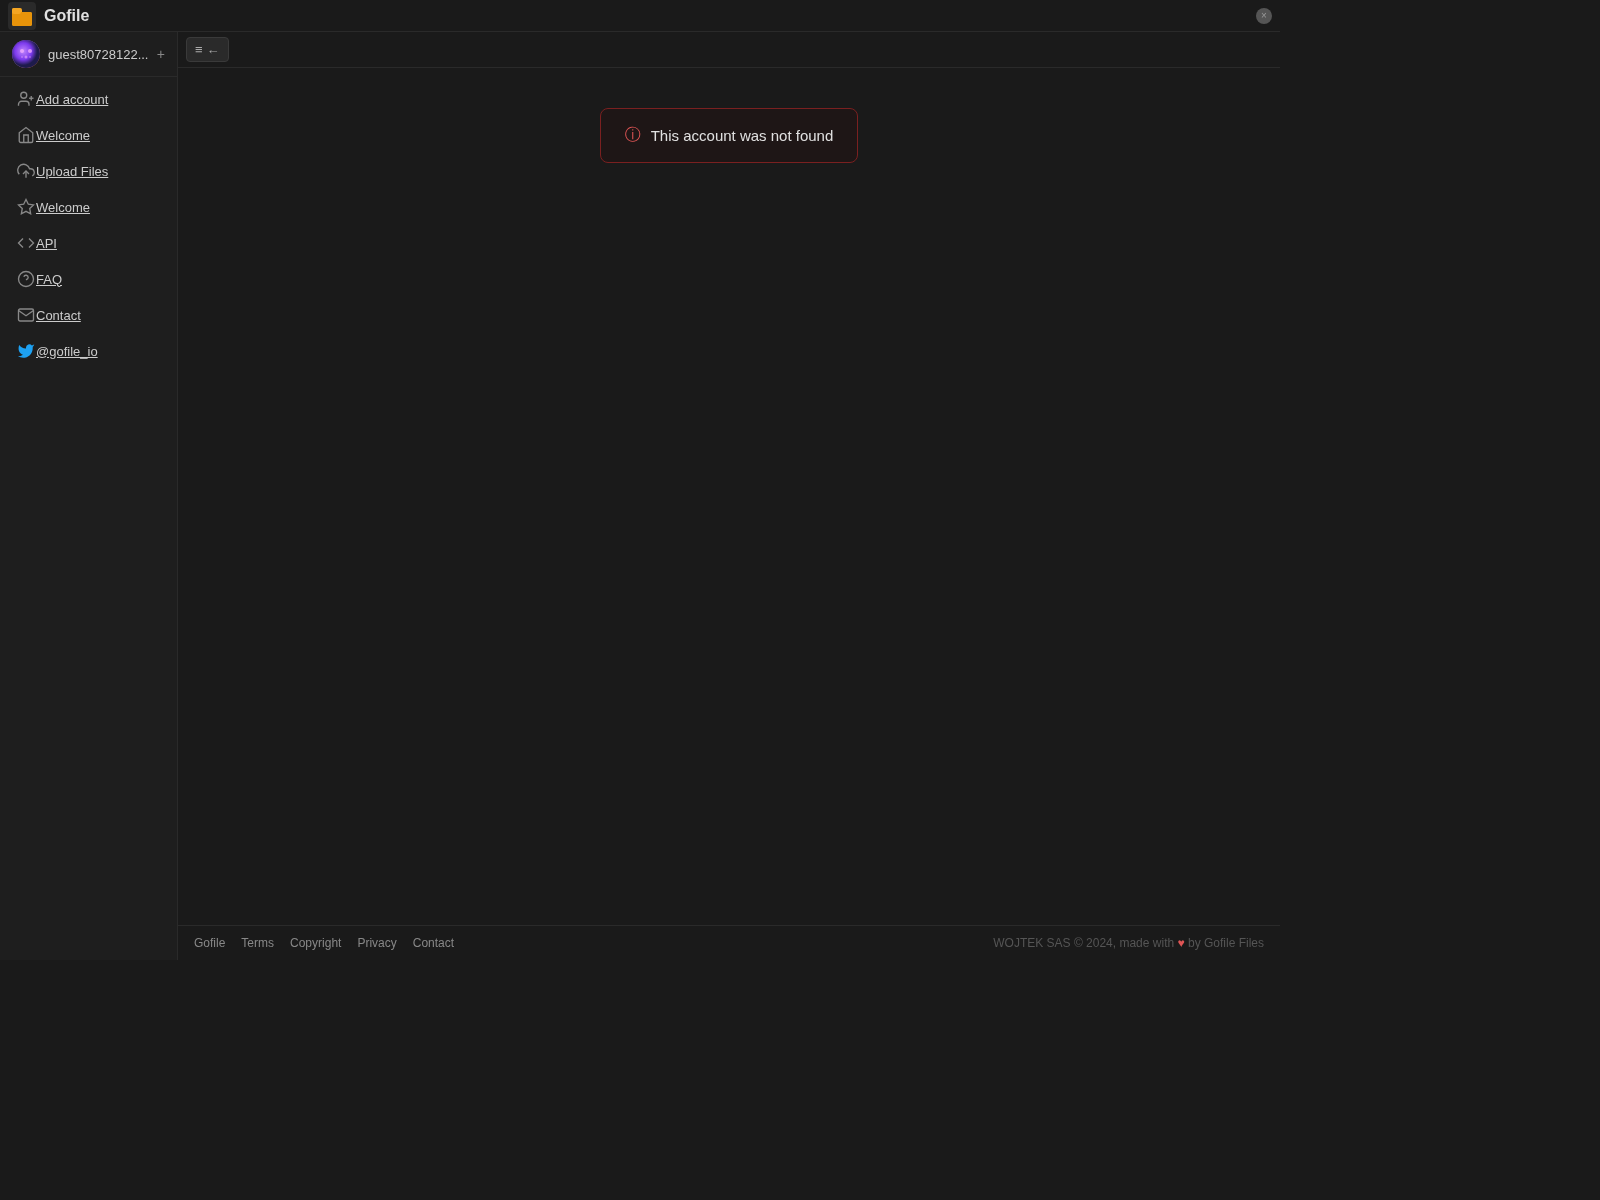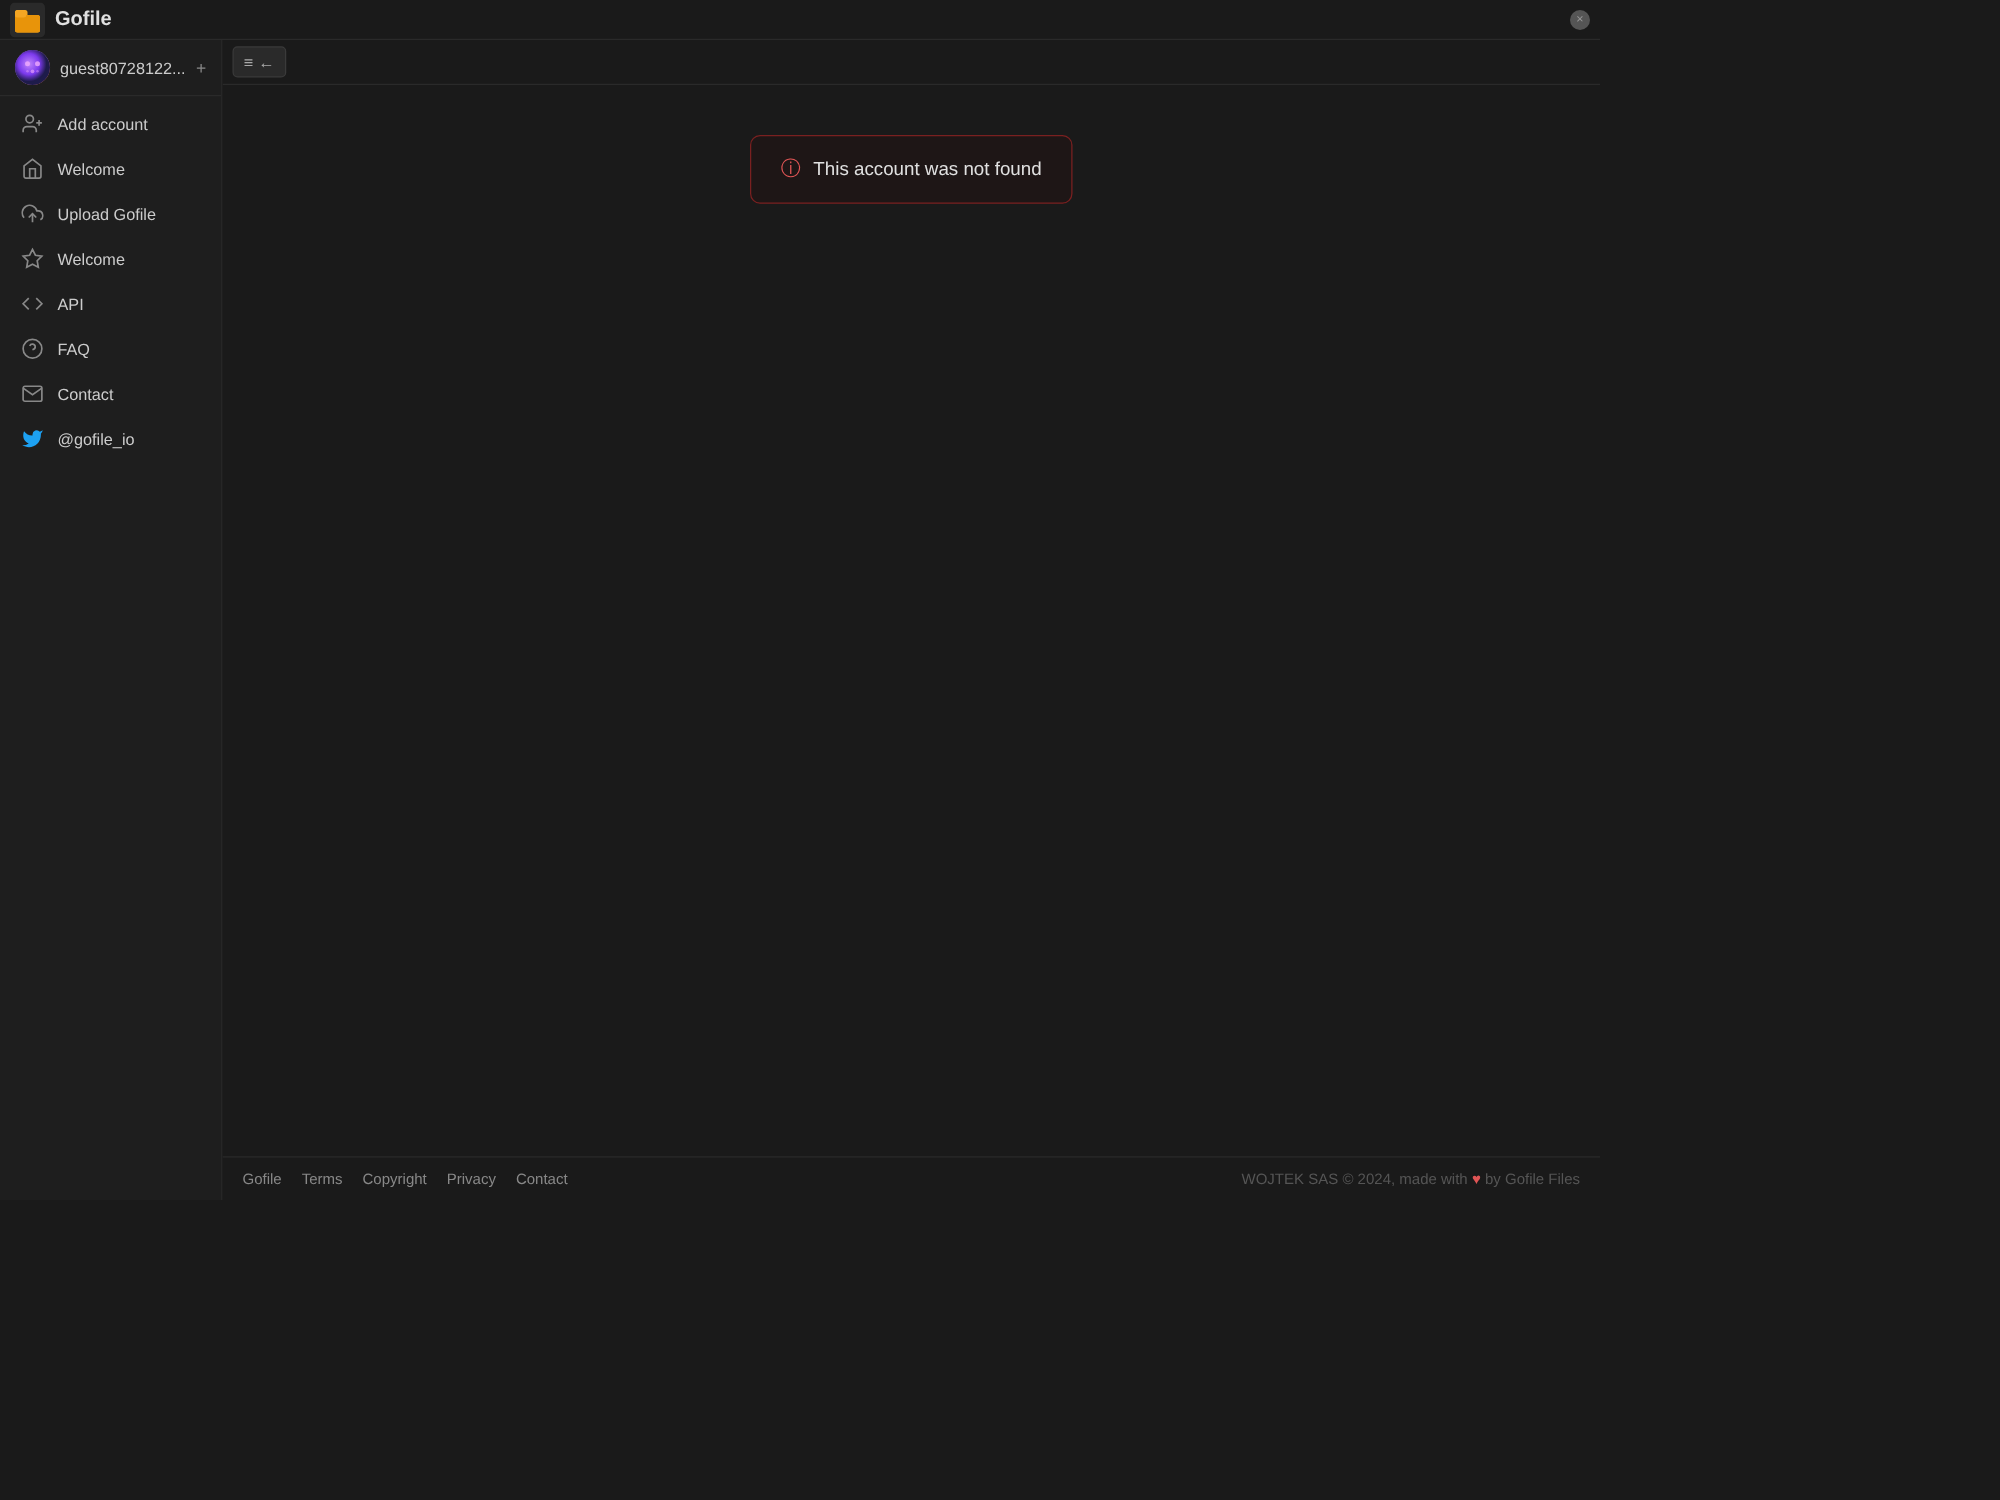--- a/index.html
+++ b/index.html
@@ -109,25 +109,25 @@
 
     .sidebar-nav {
       flex: 1;
       overflow-y: auto;
       padding: 4px 0;
     }
 
     .nav-item {
       display: flex;
       align-items: center;
-      gap: 10px;
       padding: 8px 16px;
       cursor: pointer;
       color: #ccc;
       transition: background 0.15s;
+      text-decoration: underline;
     }
     .nav-item .nav-icon {
       width: 20px;
       height: 20px;
       display: flex;
       align-items: center;
       justify-content: center;
       color: #888;
       flex-shrink: 0;
     }
@@ -291,21 +291,21 @@
       </div>
 
       <div class="nav-item">
         <span class="nav-icon">
           <svg width="18" height="18" viewBox="0 0 24 24" fill="none" stroke="#888" stroke-width="1.8">
             <polyline points="16 16 12 12 8 16"></polyline>
             <line x1="12" y1="12" x2="12" y2="21"></line>
             <path d="M20.39 18.39A5 5 0 0 0 18 9h-1.26A8 8 0 1 0 3 16.3"></path>
           </svg>
         </span>
-        <span class="nav-label">Upload Gofile</span>
+        <span class="nav-label">Upload Files</span>
       </div>
 
       <div class="nav-item">
         <span class="nav-icon">
           <svg width="18" height="18" viewBox="0 0 24 24" fill="none" stroke="#888" stroke-width="1.8">
             <polygon points="12 2 15.09 8.26 22 9.27 17 14.14 18.18 21.02 12 17.77 5.82 21.02 7 14.14 2 9.27 8.91 8.26 12 2"></polygon>
           </svg>
         </span>
         <span class="nav-label">Welcome</span>
       </div>

